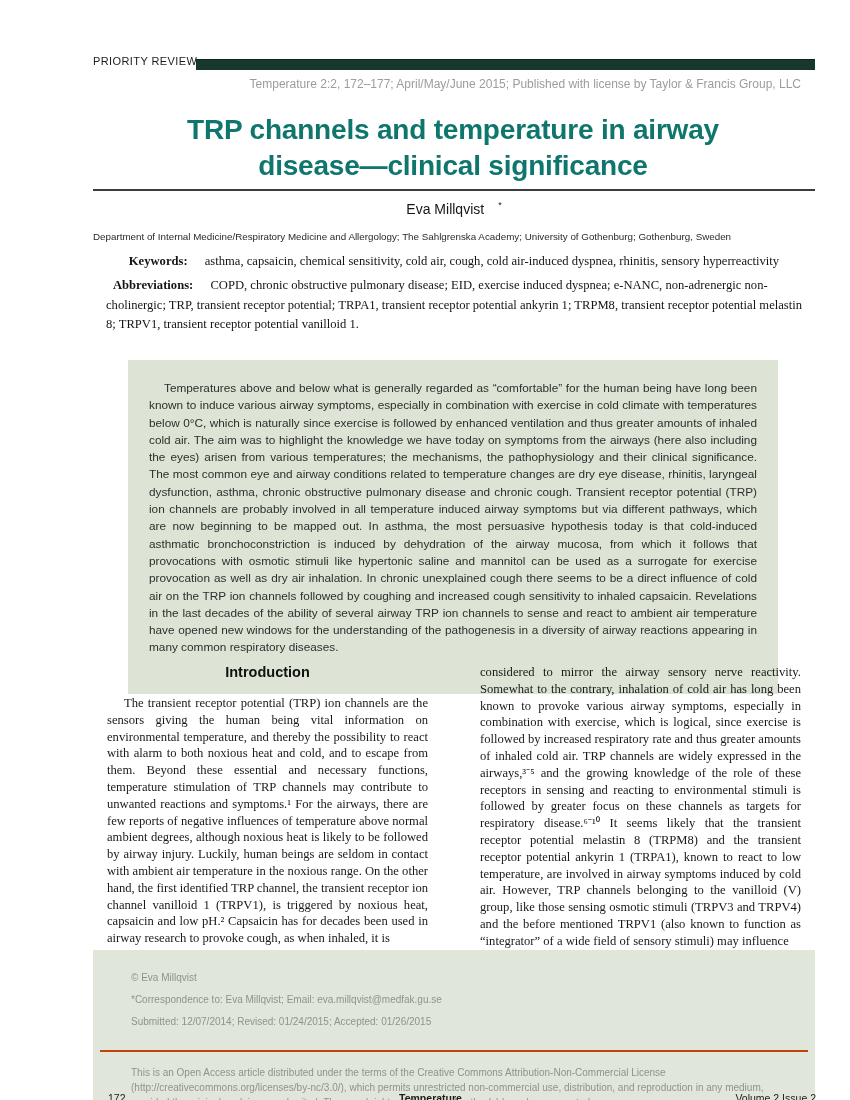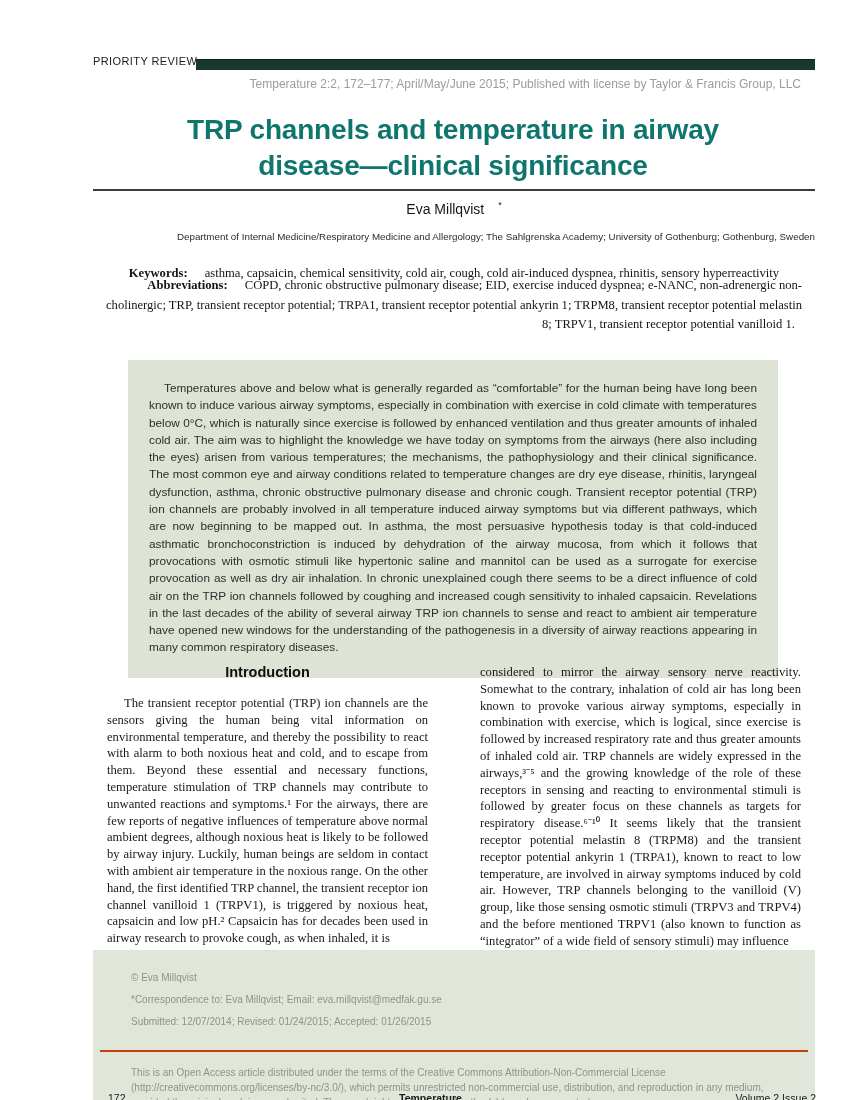--- a/index.html
+++ b/index.html
@@ -41,41 +41,41 @@
     position: absolute; left: 65px; top: 161px; width: 722px;
     border-top: 2px solid #3c3c3c;
   }
   .author-line {
     position: absolute; left: 65px; top: 172px; width: 722px;
     text-align: center; font-size: 14px; color: #161616;
   }
   .author-line sup { font-size: 9px; }
   .affiliation-line {
     position: absolute; left: 65px; top: 203px; width: 722px;
-    text-align: right; font-size: 9.8px; color: #2a2a2a;
+    text-align: left; font-size: 9.8px; color: #2a2a2a;
   }
   
   .keywords-line {
-    position: absolute; left: 65px; top: 238px; width: 722px;
+    position: absolute; left: 65px; top: 226px; width: 722px;
     text-align: center;
     font-family: "Liberation Serif", serif;
     font-size: 12.6px; color: #141414;
   }
   .keywords-line .lbl, .abbrev-block .lbl { font-weight: bold; }
   .abbrev-block {
     position: absolute; left: 78px; top: 248px; width: 696px;
-    text-align: right;
+    text-align: left;
     font-family: "Liberation Serif", serif;
     font-size: 12.6px; line-height: 1.55; color: #141414;
   }
   
   .abstract-box {
     position: absolute; left: 100px; top: 332px; width: 650px;
     background: #dde4d6;
-    padding: 13px 14px 14px 14px;
+    padding: 13px 14px 30px 14px;
   }
   .abstract-text {
     font-size: 11.8px; line-height: 17.3px;
     text-align: justify; color: #2e2e2e;
     text-indent: 15px;
   }
   
   .body-columns {
     position: absolute; left: 65px; top: 622px; width: 722px;
     display: flex; gap: 24px;

